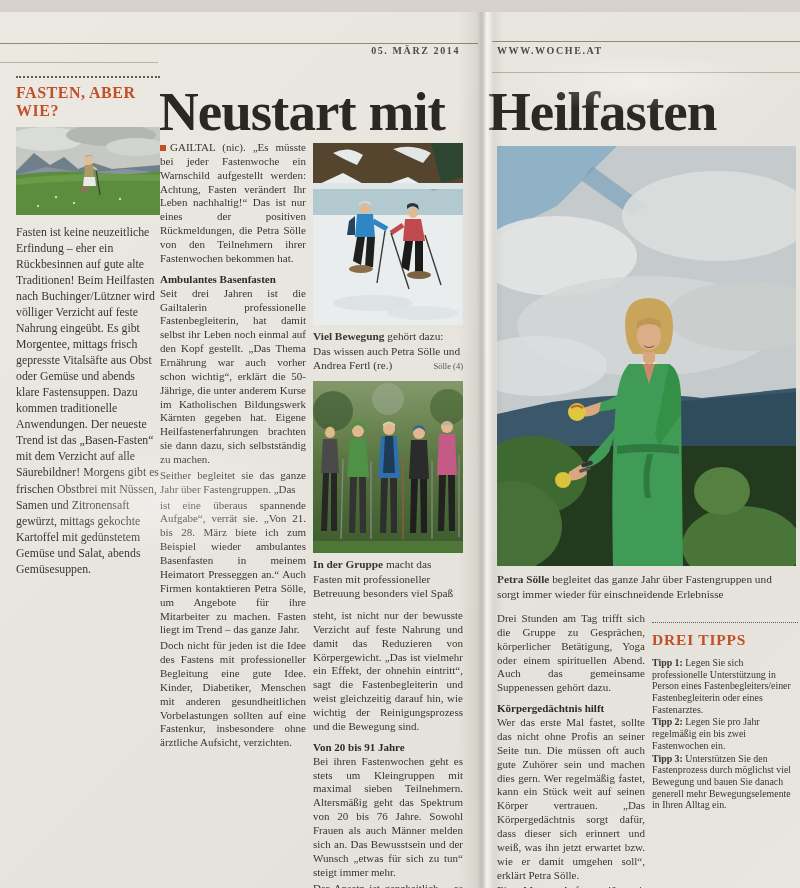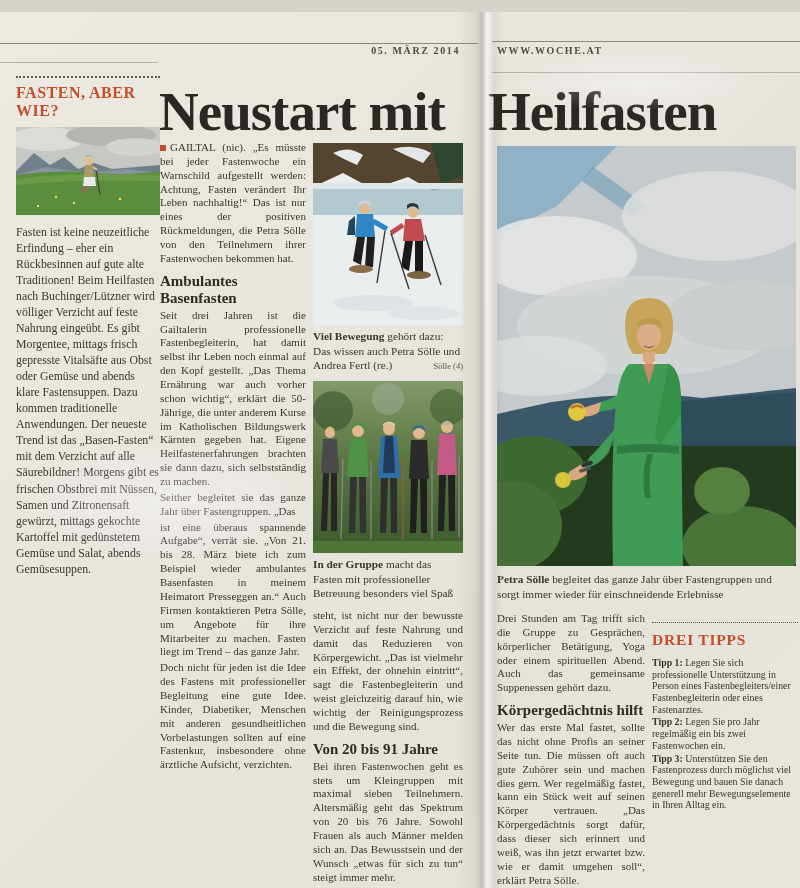--- a/index.html
+++ b/index.html
@@ -9,21 +9,21 @@
   .gutter{position:absolute;left:458px;top:0;width:46px;height:888px;pointer-events:none;
         background:linear-gradient(90deg,rgba(0,0,0,0) 0%,rgba(90,84,74,.10) 40%,rgba(60,55,47,.22) 52%,rgba(255,255,255,.55) 63%,rgba(70,64,55,.08) 78%,rgba(0,0,0,0) 100%);}
   .sheen{position:absolute;pointer-events:none;background:radial-gradient(ellipse at center,rgba(255,255,255,.35),rgba(255,255,255,0) 70%);}
   .rule{position:absolute;height:1px;background:#8d8880;}
   .rule.light{background:#b5b0a8;}
   .dotted-rule{position:absolute;border-top:2px dotted #5f5a52;}
   .masthead{position:absolute;font-size:10px;font-weight:700;letter-spacing:1.6px;color:#4f4a43;}
   .headline{position:absolute;font-weight:700;font-size:55px;letter-spacing:-1px;color:#2b2722;line-height:1;}
   .col{position:absolute;overflow:hidden;}
   .body-txt{font-size:11px;line-height:1.26;text-align:justify;color:#3a352e;margin:0 0 2px 0;}
-  .subhead{font-size:15px;font-weight:700;color:#2f2b25;margin:7px 0 2px 0;}
+  .subhead{font-size:11px;font-weight:700;color:#2f2b25;margin:7px 0 2px 0;}
   .lead{font-size:14.5px;font-weight:700;line-height:1.38;color:#332e28;margin:0 0 9px 0;}
   .sidebar-heading{font-size:16px;font-weight:700;color:#c24f27;letter-spacing:.5px;margin:6px 0 7px 0;}
   .sidebar-body{font-size:11.8px;line-height:1.36;text-align:left;color:#3a352e;margin:9px 0 0 0;}
   .bullet{display:inline-block;width:6px;height:6px;background:#c24f27;margin-right:4px;vertical-align:baseline;}
   .quote-box{border:2px dotted #5f5a52;padding:7px 9px 8px 9px;margin:8px 0;background:rgba(255,255,255,.15);}
   .quote-txt{font-size:12.5px;font-weight:700;font-style:italic;line-height:1.32;color:#332e28;margin:0;}
   .quote-attr{font-size:9px;font-weight:700;letter-spacing:2.2px;color:#57524b;margin:7px 0 0 0;}
   .photo{display:block;border:0;}
   .caption{position:relative;font-size:11.3px;line-height:1.3;color:#3a352e;margin:4px 0 8px 0;text-align:left;}
   .caption b{font-weight:700;}

